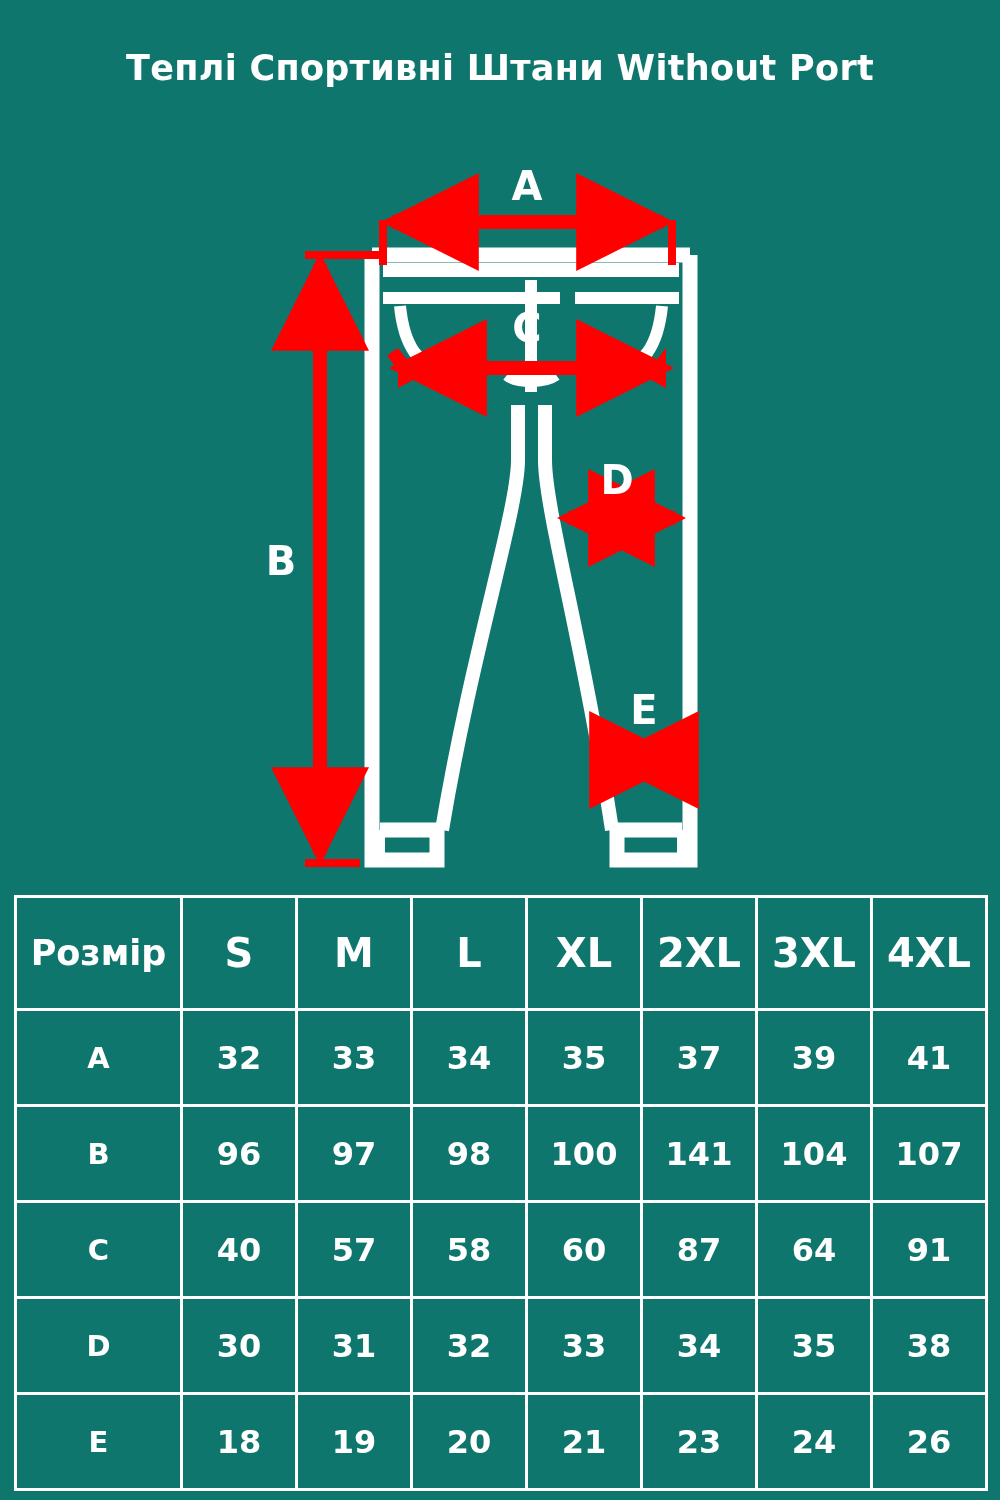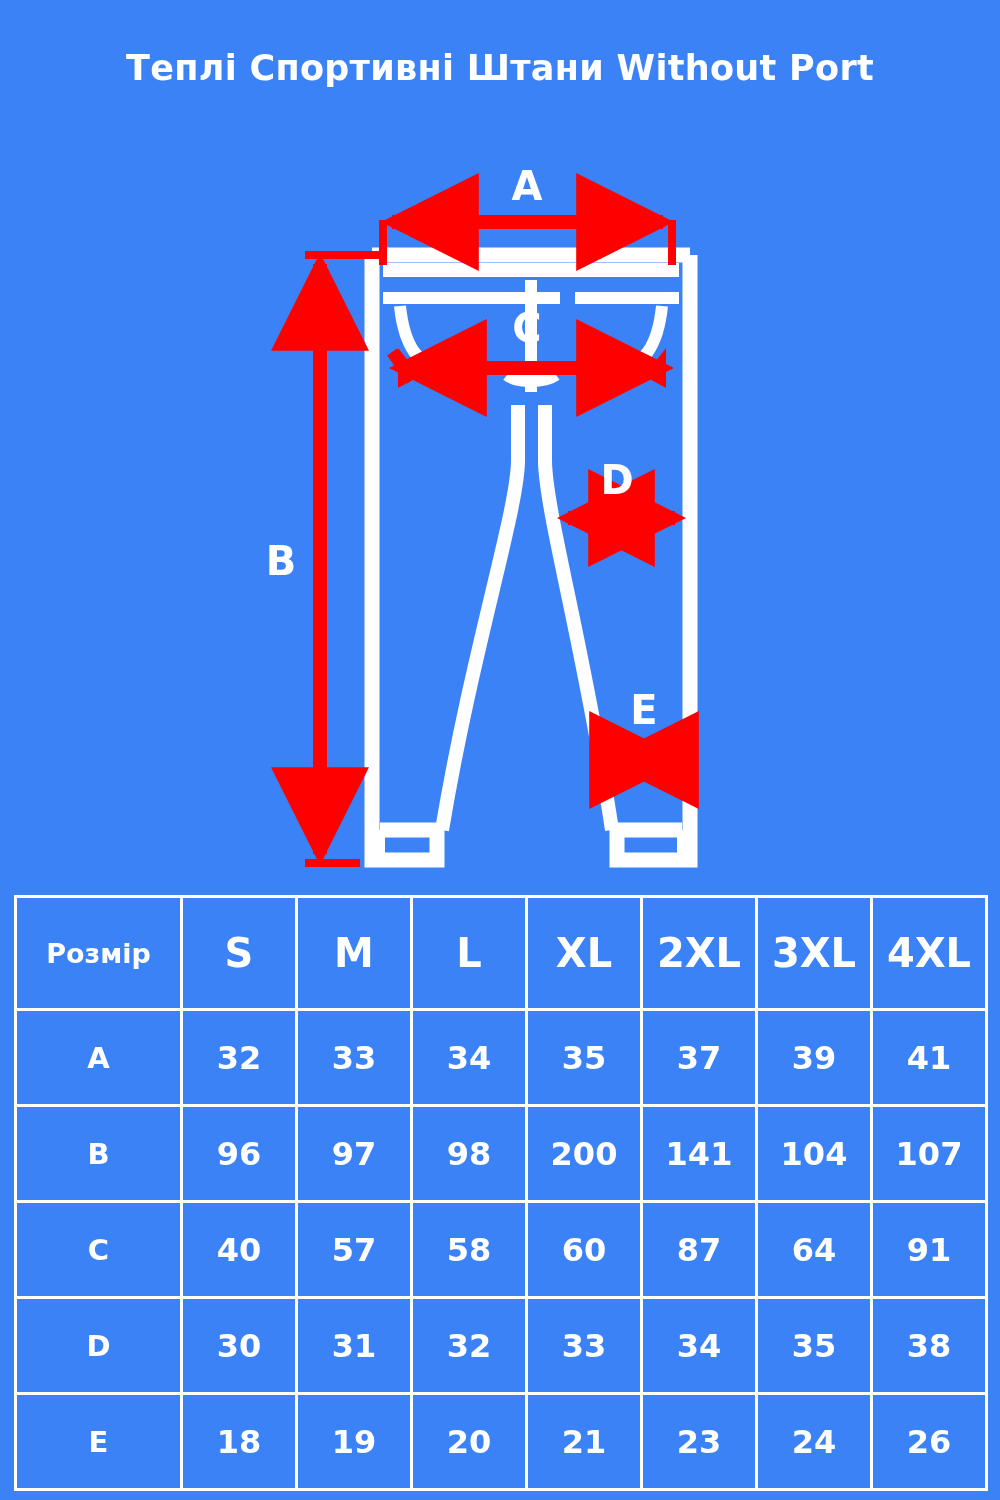--- a/index.html
+++ b/index.html
@@ -12,21 +12,21 @@
     height: 1500px;
     font-family: "DejaVu Sans", sans-serif;
     color: #ffffff;
     position: relative;
     overflow: hidden;
   }
   .page {
     width: 1000px;
     height: 1500px;
     position: relative;
-    background: #3b82f6;
+    background: #0f766e;
   }
   .title {
     position: absolute;
     top: 48px;
     left: 0;
     width: 1000px;
     text-align: center;
     font-size: 35px;
     font-weight: bold;
     letter-spacing: 0.3px;
@@ -58,21 +58,21 @@
     text-align: center;
     vertical-align: middle;
     color: #ffffff;
     font-weight: bold;
   }
   table.size-table tr.header-row th {
     height: 108px;
     font-size: 40px;
   }
   table.size-table tr.header-row th.corner {
-    font-size: 27px;
+    font-size: 35px;
   }
   table.size-table tbody tr td {
     height: 91px;
     font-size: 32px;
   }
   table.size-table tbody tr td.rowlabel {
     font-size: 29px;
   }
   col.c0 { width: 166px; }
   col.cx { width: 115px; }
@@ -185,21 +185,21 @@
           <td>35</td>
           <td>37</td>
           <td>39</td>
           <td>41</td>
         </tr>
         <tr>
           <td class="rowlabel">B</td>
           <td>96</td>
           <td>97</td>
           <td>98</td>
-          <td>200</td>
+          <td>100</td>
           <td>141</td>
           <td>104</td>
           <td>107</td>
         </tr>
         <tr>
           <td class="rowlabel">C</td>
           <td>40</td>
           <td>57</td>
           <td>58</td>
           <td>60</td>

